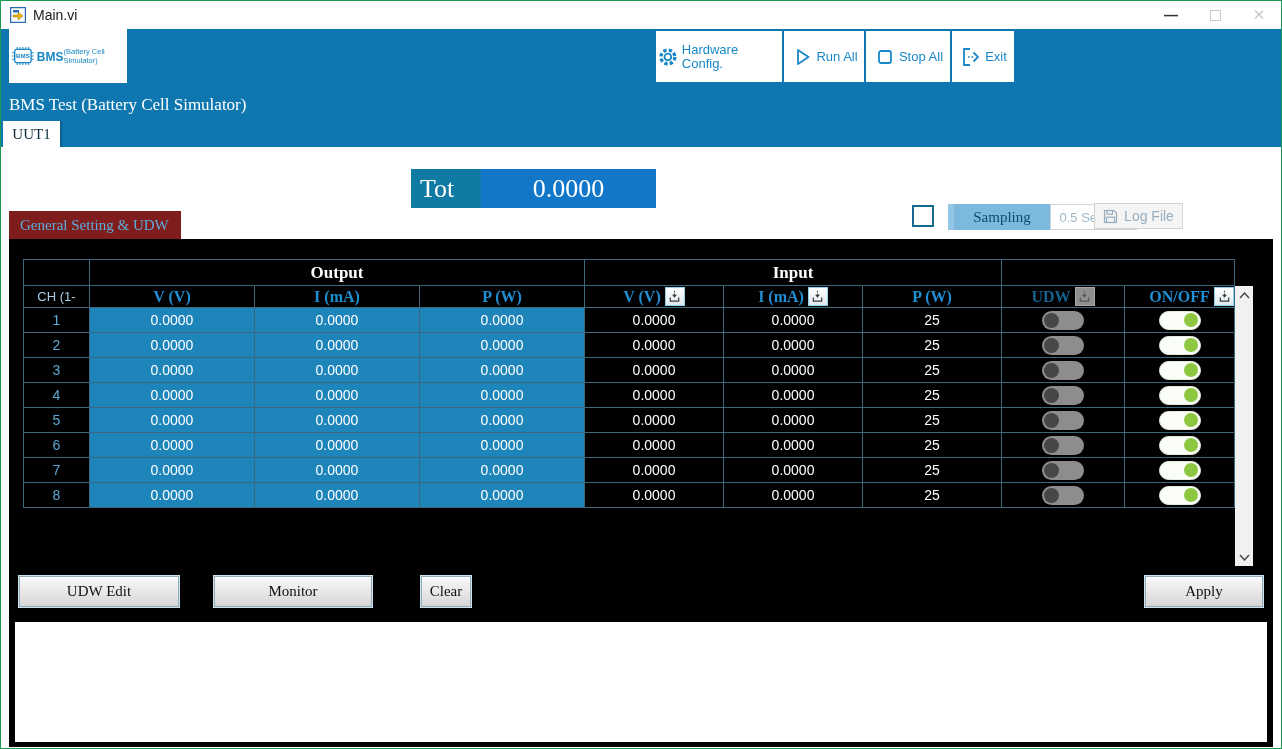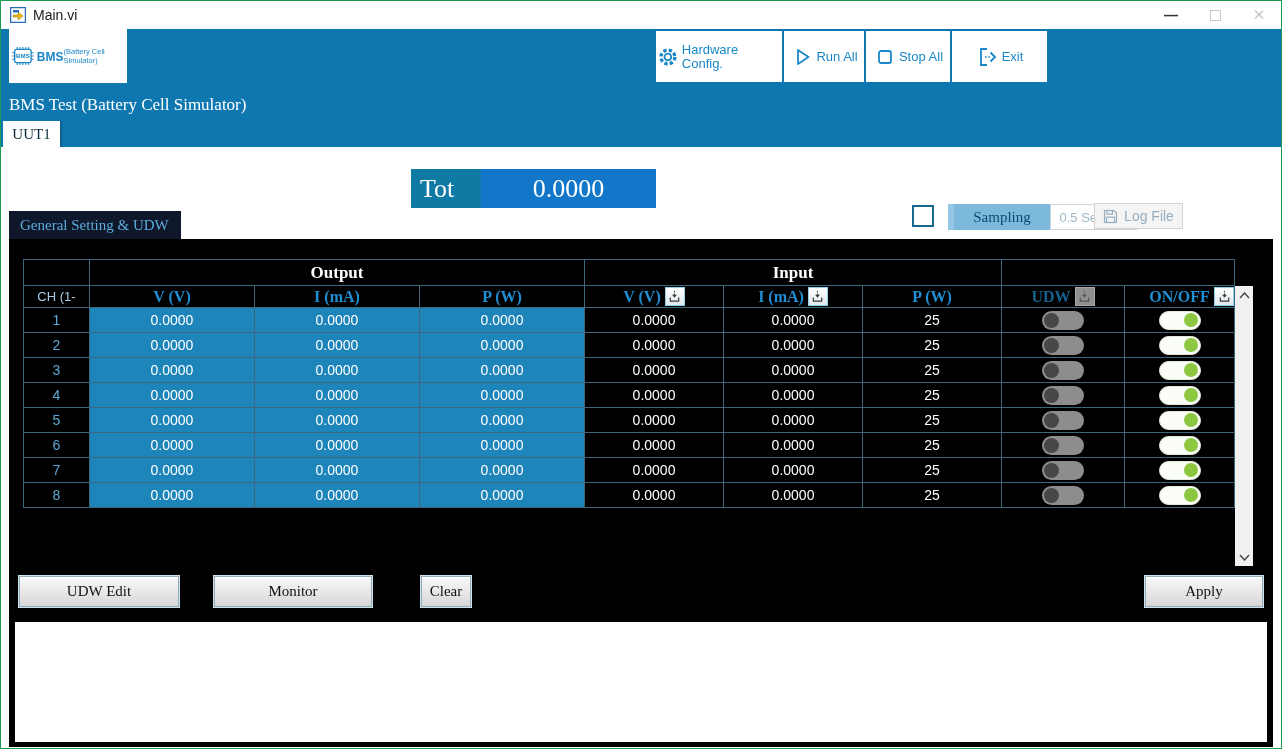--- a/index.html
+++ b/index.html
@@ -44,21 +44,21 @@
   .sampling { position:absolute; left:947px; top:203px; width:102px; height:26px; background:#7db9dd;
               border-left:6px solid #92c6e4; color:#0c4a6e; font-family:"Liberation Serif", serif; font-size:15px;
               display:flex; align-items:center; justify-content:center; }
   .interval { position:absolute; left:1049px; top:203px; width:87px; height:26px; background:#ffffff;
               border:1px solid #c9d6dc; display:flex; align-items:center; cursor:pointer; }
   .interval .ival { flex:1; text-align:center; color:#9db7c9; font-size:13px; }
   .interval .chev { width:24px; height:100%; border-left:1px solid #c9d6dc; display:flex; align-items:center; justify-content:center; }
   .logfile { position:absolute; left:1093px; top:202px; width:89px; height:26px; background:#f4f4f4;
              border:1px solid #d2d2d2; display:flex; align-items:center; justify-content:center; gap:6px;
              color:#96adc0; font-size:14px; cursor:pointer; }
-  .settings-tab { position:absolute; left:8px; top:210px; width:172px; height:29px; background:#0f172a;
+  .settings-tab { position:absolute; left:8px; top:210px; width:172px; height:29px; background:#7f1d1d;
                   color:#5cacdc; font-family:"Liberation Serif", serif; font-size:15px;
                   display:flex; align-items:center; padding-left:11px; cursor:pointer; }
   
   .panel { position:absolute; left:8px; top:238px; width:1264px; height:508px; background:#000000; }
   table.grid { position:absolute; left:14px; top:20px; width:1211px; border-collapse:collapse; table-layout:fixed; }
   table.grid th, table.grid td { border:1px solid #3c667c; overflow:hidden; white-space:nowrap; }
   th.group { height:26px; background:#000; color:#ffffff; font-family:Liberation Serif, serif;
              font-size:17px; font-weight:bold; text-align:center; }
   th.corner { background:#000; }
   th.gblank { border:none; background:#000; }
@@ -159,21 +159,21 @@
           <path d="M8 5 L18.5 12 L8 19 Z"></path>
         </svg>
         <span class="tlabel">Run All</span>
       </div>
       <div class="tool-btn" style="width:84px">
         <svg width="24" height="24" viewBox="0 0 24 24" fill="none" stroke="#1a88c8" stroke-width="1.8">
           <rect x="6" y="6" width="12" height="12" rx="2"></rect>
         </svg>
         <span class="tlabel">Stop All</span>
       </div>
-      <div class="tool-btn" style="width:95px">
+      <div class="tool-btn" style="width:62px">
         <svg width="24" height="24" viewBox="0 0 24 24" fill="none" stroke="#1a88c8" stroke-width="1.8">
           <path d="M11 4 H5 V20 H11"></path>
           <line x1="9" y1="12" x2="15" y2="12" stroke-width="1.6" stroke-dasharray="1.6 1.8"></line>
           <path d="M14.5 7.5 L19 12 L14.5 16.5"></path>
         </svg>
         <span class="tlabel">Exit</span>
       </div>
     </div>
 
     <div class="subtitle">BMS Test (Battery Cell Simulator)</div>

